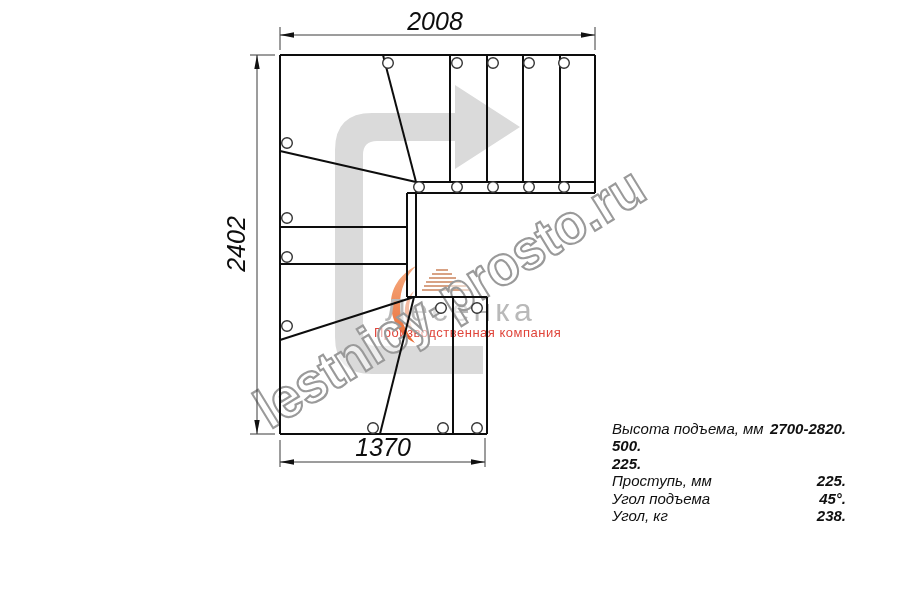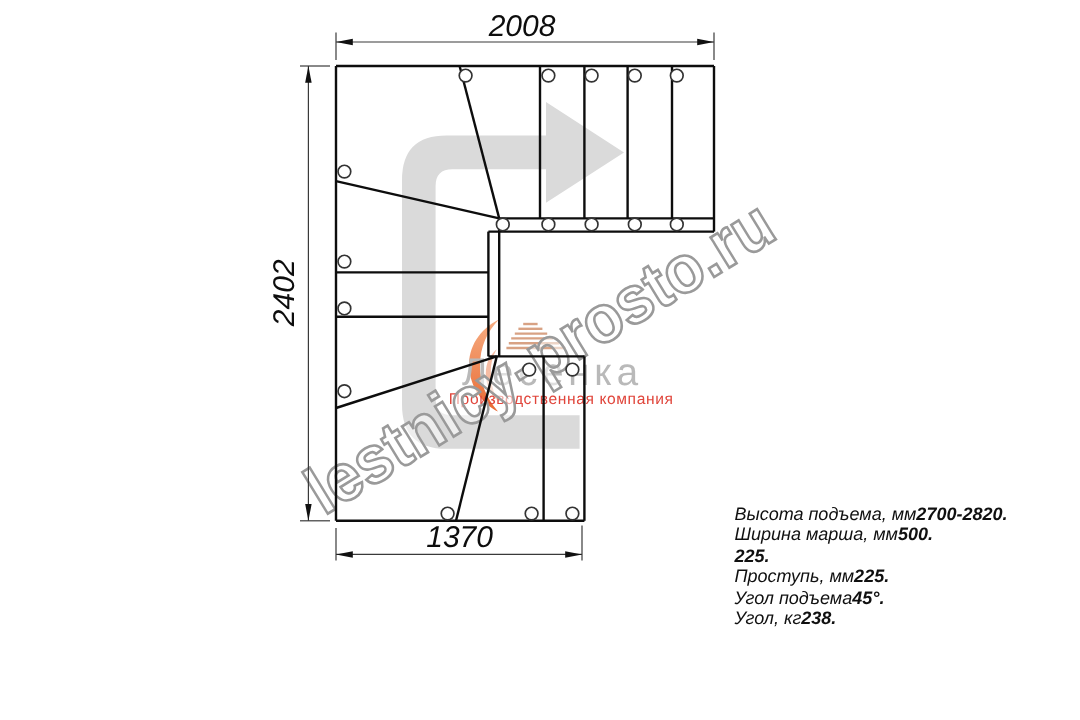--- a/index.html
+++ b/index.html
@@ -1,21 +1,21 @@
 <!DOCTYPE html>
 <html><head>
 <meta charset="utf-8">
 <style>
   html,body{margin:0;padding:0;background:#fff;}
   #stage{position:relative;width:900px;height:600px;background:#ffffff;overflow:hidden;
          font-family:"Liberation Sans",sans-serif;}
   #plan-svg{position:absolute;left:0;top:0;}
   .specs{position:absolute;left:612px;top:420px;width:234px;color:#101010;
          font:italic 15px/17.4px "Liberation Sans",sans-serif;}
-  .spec-row{display:flex;}
+  .spec-row{display:flex;justify-content:space-between;}
   .spec-label{white-space:nowrap;}
   .spec-value{white-space:nowrap;text-align:right;font-weight:bold;}
   .dimtext{font:italic 25px "Liberation Sans",sans-serif;fill:#0d0d0d;}
   .mainline{stroke:#0d0d0d;stroke-width:2;fill:none;}
   .thinline{stroke:#3a3a3a;stroke-width:1;fill:none;}
   .screw{fill:#ffffff;stroke:#333;stroke-width:1.4;}
   .dimarrow{fill:#111;}
 </style>
 </head>
 <body>
@@ -129,21 +129,20 @@
       <text class="dimtext" x="383" y="456" text-anchor="middle">1370</text>
     </g>
   </svg>
 
   <div class="specs">
     <div class="spec-row">
       <span class="spec-label">Высота подъема, мм</span>
       <span class="spec-value">2700-2820.</span>
     </div>
     <div class="spec-row">
-      <span class="spec-label">Ширина марша, мм</span>
       <span class="spec-value">500.</span>
     </div>
     <div class="spec-row">
       <span class="spec-value">225.</span>
     </div>
     <div class="spec-row">
       <span class="spec-label">Проступь, мм</span>
       <span class="spec-value">225.</span>
     </div>
     <div class="spec-row">

